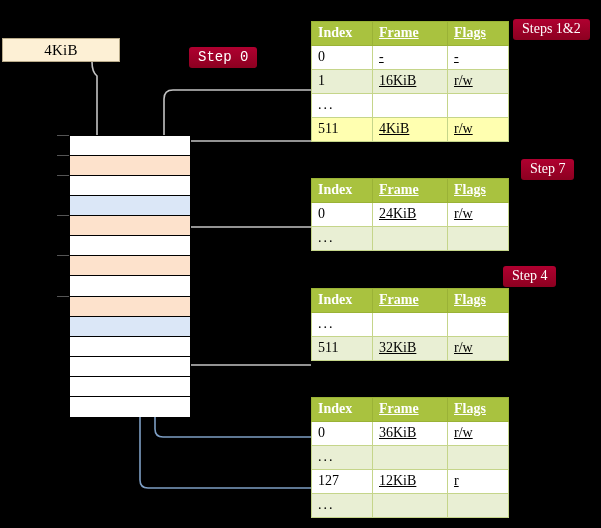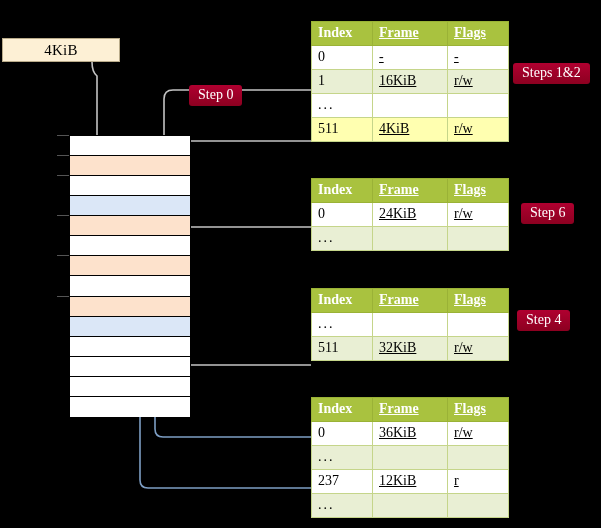--- a/index.html
+++ b/index.html
@@ -30,21 +30,20 @@
     box-sizing:border-box;
     background:#a4002a;
     background:linear-gradient(#b00030,#8c0020);
     color:#ffffff;
     border-radius:3px;
     font-size:14px;
     padding:2px 9px 3px 9px;
     line-height:1.15;
     white-space:nowrap;
     box-shadow:0 1px 0 rgba(0,0,0,.5);
-    margin-top:44px;
   }
 
   
   .memcol{
     position:absolute;
     box-sizing:border-box;
     border:1px solid #000;
     background:#fff;
   }
   .memrow{
@@ -168,24 +167,24 @@
   <div id="ticks">
       <div class="tick" style="left: 57px; top: 135px;"></div>
       <div class="tick" style="left: 57px; top: 155px;"></div>
       <div class="tick" style="left: 57px; top: 175px;"></div>
       <div class="tick" style="left: 57px; top: 215px;"></div>
       <div class="tick" style="left: 57px; top: 255px;"></div>
       <div class="tick" style="left: 57px; top: 296px;"></div>
     </div>
 
   <div id="badges">
-      <div class="badge" style="left: 189px; top: 41px;">Step 0</div>
+      <div class="badge" style="left: 189px; top: 47px; font-family: Liberation Mono, monospace;">Step 0</div>
       <div class="badge" style="left: 513px; top: 19px;">Steps 1&amp;2</div>
-      <div class="badge" style="left: 521px; top: 159px;">Step 6</div>
-      <div class="badge" style="left: 517px; top: 266px;">Step 4</div>
+      <div class="badge" style="left: 521px; top: 159px;">Step 7</div>
+      <div class="badge" style="left: 503px; top: 266px;">Step 4</div>
     </div>
 
   <div id="tables">
       <table class="ptable" style="left: 311px; top: 21px;">
         <thead>
           <tr>
             <th class="c-index">Index</th>
             <th class="c-frame">Frame</th>
             <th class="c-flags">Flags</th>
           </tr>
@@ -268,21 +267,21 @@
             <td class="c-index">0</td>
             <td class="c-frame">36KiB</td>
             <td class="c-flags">r/w</td>
           </tr>
           <tr class="alt">
             <td class="c-index"><span class="dots">...</span></td>
             <td class="c-frame"></td>
             <td class="c-flags"></td>
           </tr>
           <tr>
-            <td class="c-index">237</td>
+            <td class="c-index">127</td>
             <td class="c-frame">12KiB</td>
             <td class="c-flags">r</td>
           </tr>
           <tr class="alt">
             <td class="c-index"><span class="dots">...</span></td>
             <td class="c-frame"></td>
             <td class="c-flags"></td>
           </tr>
         </tbody>
       </table>

